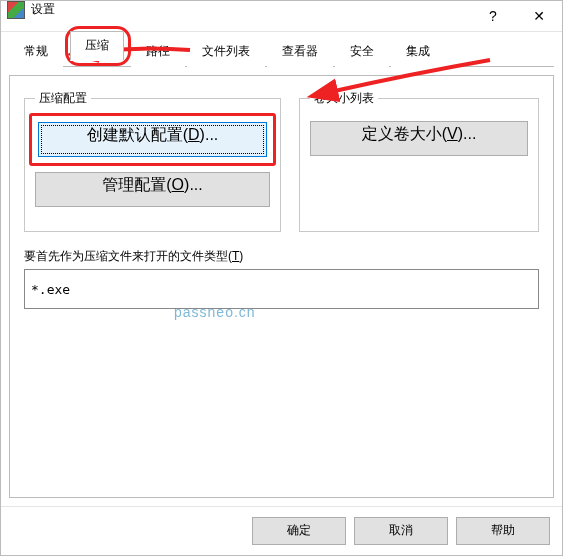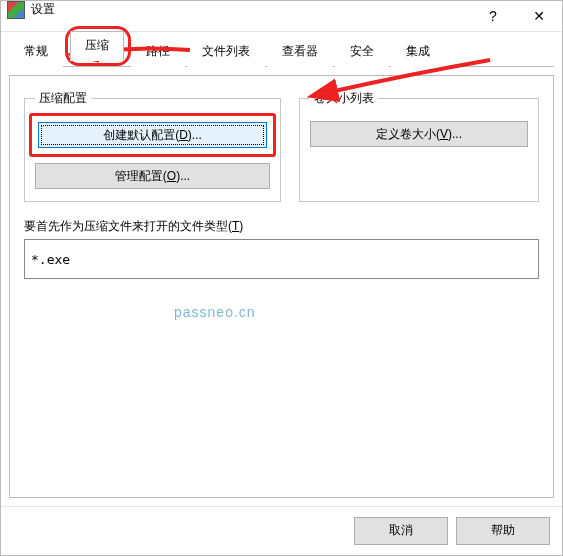--- a/index.html
+++ b/index.html
@@ -9,25 +9,25 @@
   .titlebar .title{flex:1;font-size:12px}
   .titlebar .ctl{width:46px;height:30px;display:flex;align-items:center;justify-content:center;font-size:14px}
   .tabs{display:flex;align-items:flex-end;padding:6px 8px 0 8px;height:34px;box-sizing:border-box}
   .tab{padding:5px 14px 6px;border:1px solid transparent;margin-right:2px;cursor:default;position:relative;top:1px;background:#fff}
   .tab.active{border:1px solid #bbb;border-bottom:1px solid #fff;z-index:2}
   .tab-highlight{border:3px solid #e22;border-radius:14px;padding:2px}
   .tab-highlight .tab{top:0}
   .tabstrip-bottom{border-bottom:1px solid #bbb;margin:0 8px}
   .panel{flex:1;margin:8px;border:1px solid #bbb;box-sizing:border-box;padding:14px 14px 12px;position:relative}
   .row-groups{display:flex;gap:18px}
-  fieldset.group{border:1px solid #c8c8c8;padding:14px 10px 12px;margin:0;position:relative}
+  fieldset.group{border:1px solid #c8c8c8;padding:14px 10px 24px;margin:0;position:relative}
   fieldset.group legend{padding:0 4px;font-size:12px}
   .group.left{flex:1;min-width:0}
   .group.right{width:218px;flex:none}
-  .btn{display:block;width:100%;height:26px;line-height:24px;text-align:center;border:1px solid #adadad;background:#e1e1e1;margin-bottom:8px;box-sizing:border-box;font-size:12px;cursor:default}
+  .btn{display:block;width:100%;height:35px;line-height:24px;text-align:center;border:1px solid #adadad;background:#e1e1e1;margin-bottom:8px;box-sizing:border-box;font-size:16px;cursor:default}
   .btn:last-child{margin-bottom:0}
   .btn.focus{outline:1px dotted #000;outline-offset:-4px;background:#e5f1fb;border:1px solid #0078d7}
   .red-box{border:3px solid #e22;border-radius:3px;padding:6px 6px 6px;margin:-8px -6px 6px}
   .label-row{margin:16px 0 4px}
   .input{width:100%;height:40px;border:1px solid #888;padding:2px 6px;box-sizing:border-box;font-size:13px;font-family:Consolas,monospace}
   .footer{display:flex;justify-content:flex-end;gap:8px;padding:10px 12px;border-top:1px solid #e5e5e5}
   .footer .fbtn{width:92px;height:26px;line-height:24px;text-align:center;border:1px solid #adadad;background:#e1e1e1;font-size:12px;cursor:default}
   .hotkey{text-decoration:underline}
   
   .arrow{position:absolute;pointer-events:none}
@@ -112,17 +112,18 @@
               <path d="M0,0 L0,6 L8,3 z" fill="#e22"></path>
             </marker>
           </defs>
       <path d="M110,4 Q60,0 10,6" stroke="#e22" stroke-width="4" fill="none" marker-end="url(#ah2)"></path>
         </svg>
     </div>
 
   </div>
 
   <div class="footer">
+    <div class="fbtn">确定</div>
     <div class="fbtn">取消</div>
     <div class="fbtn">帮助</div>
   </div>
 
 </div>
 
 </body></html>

